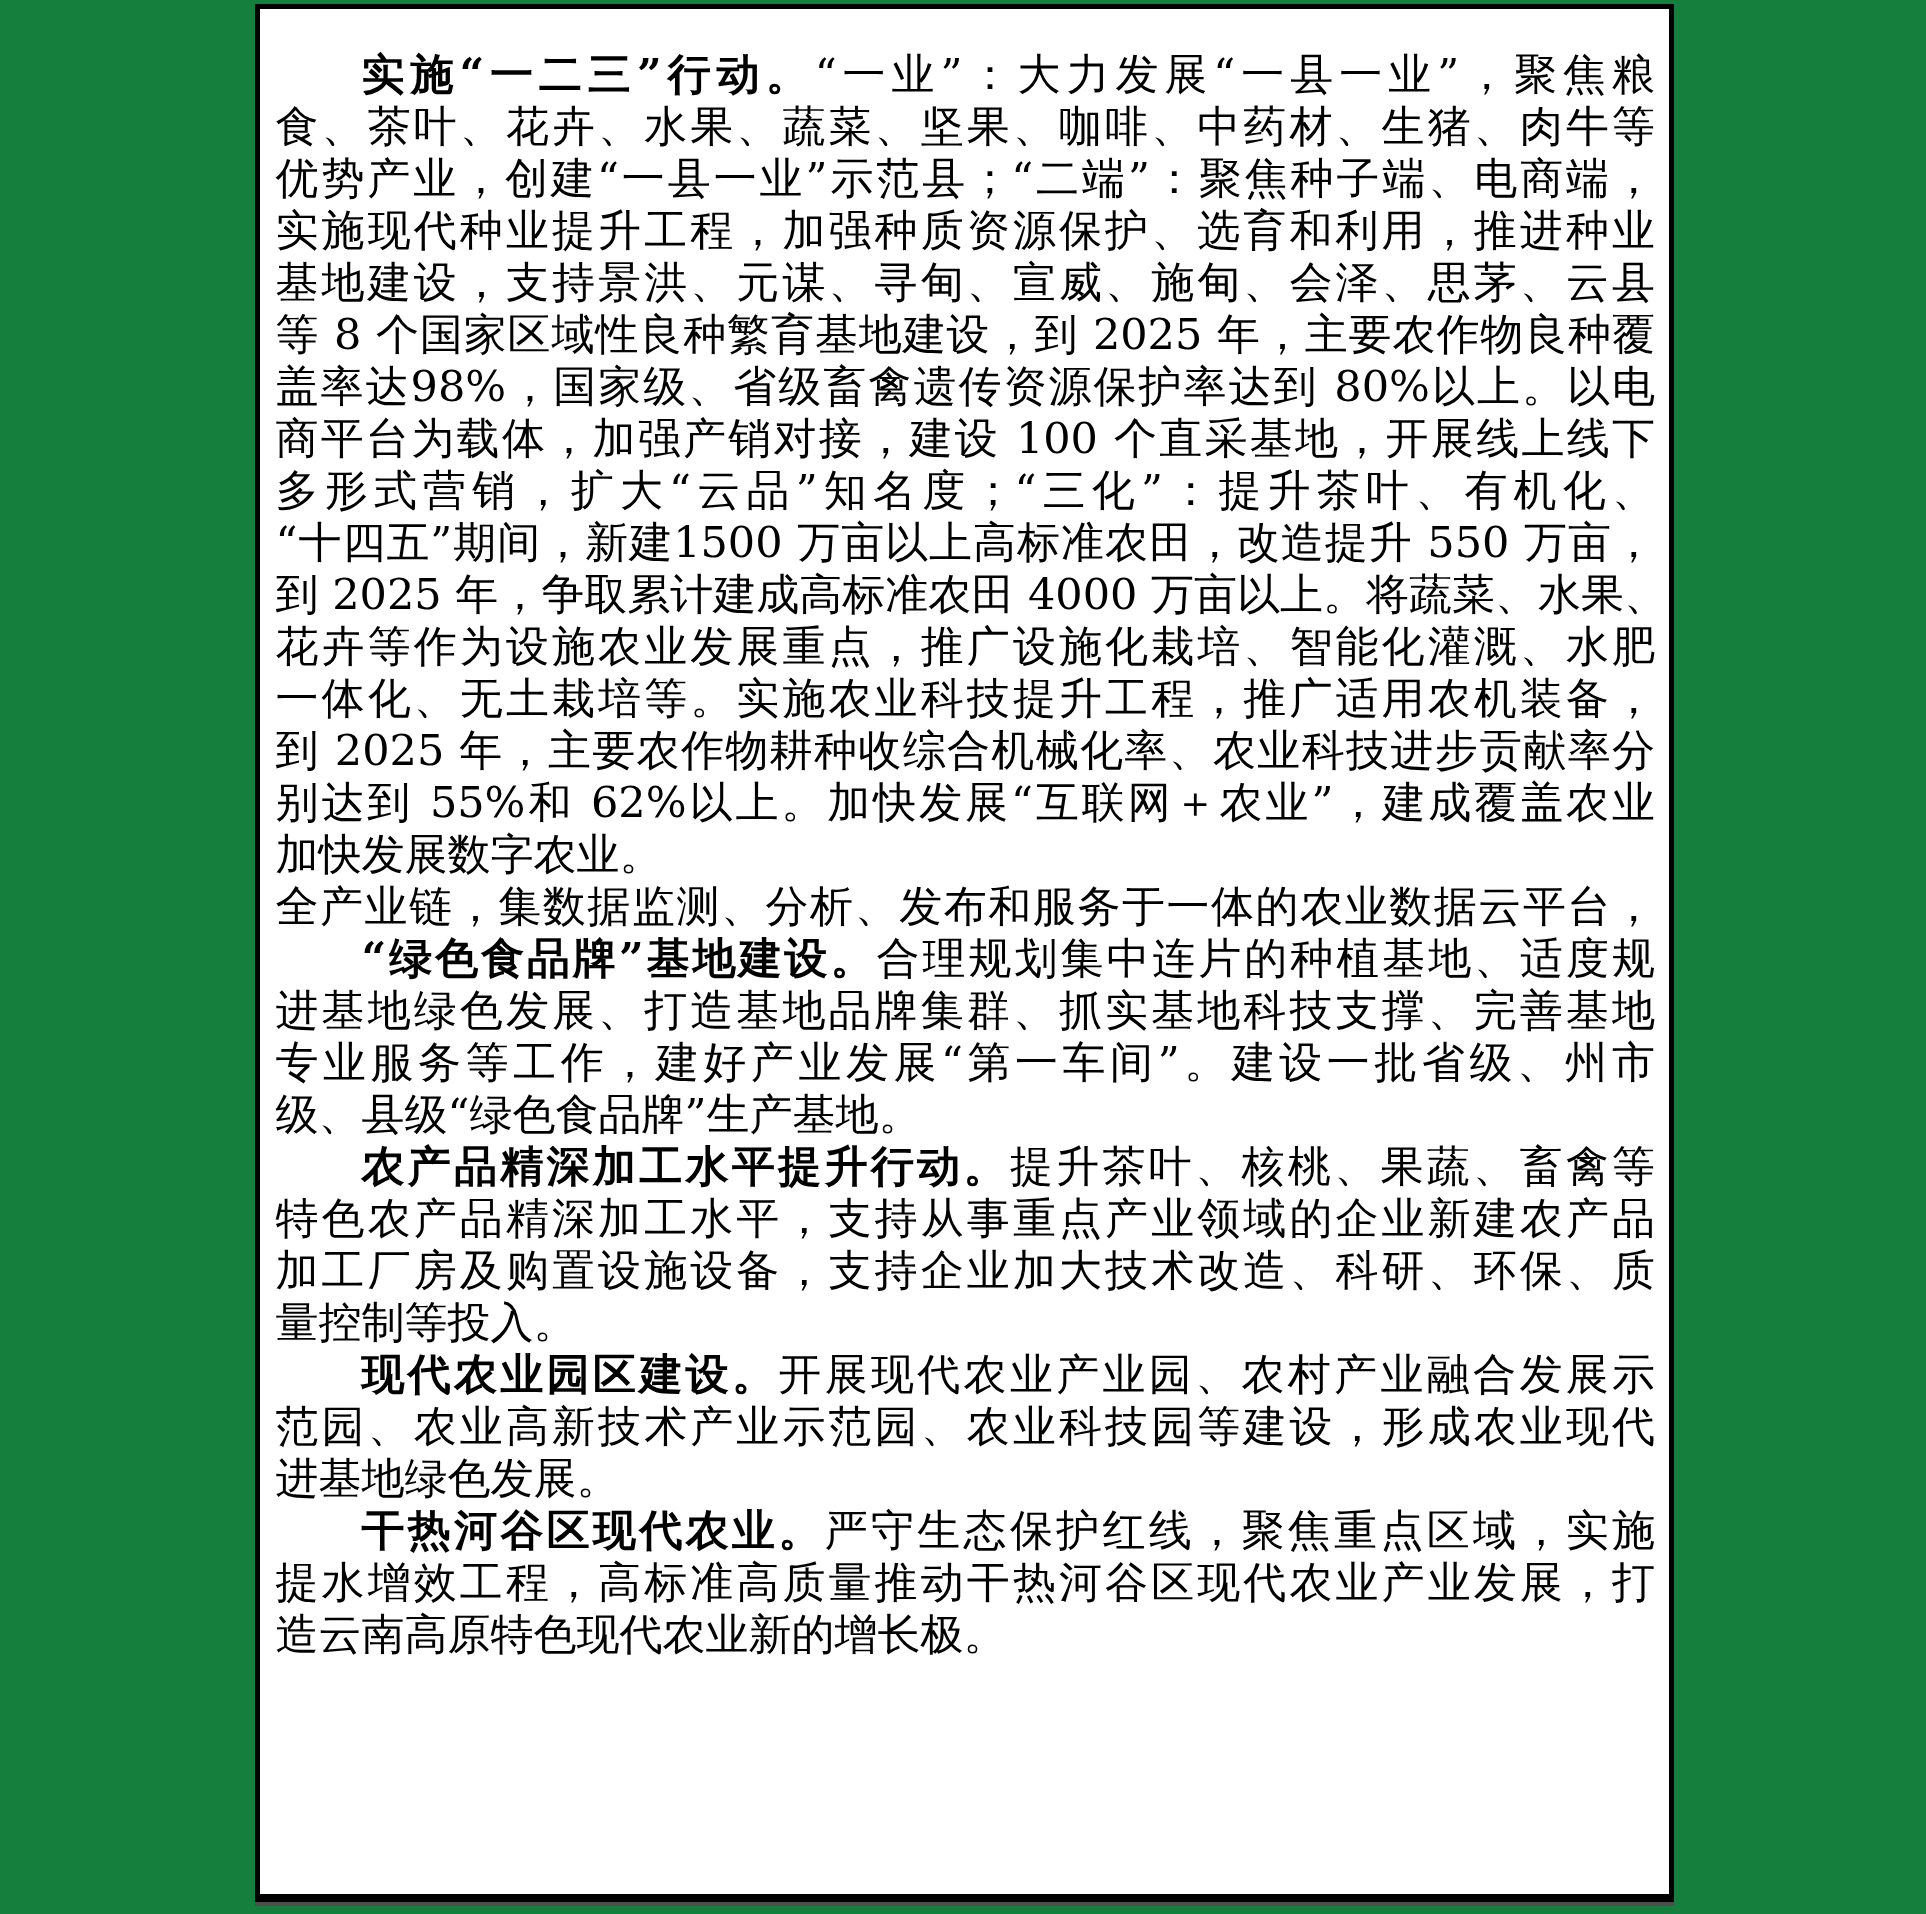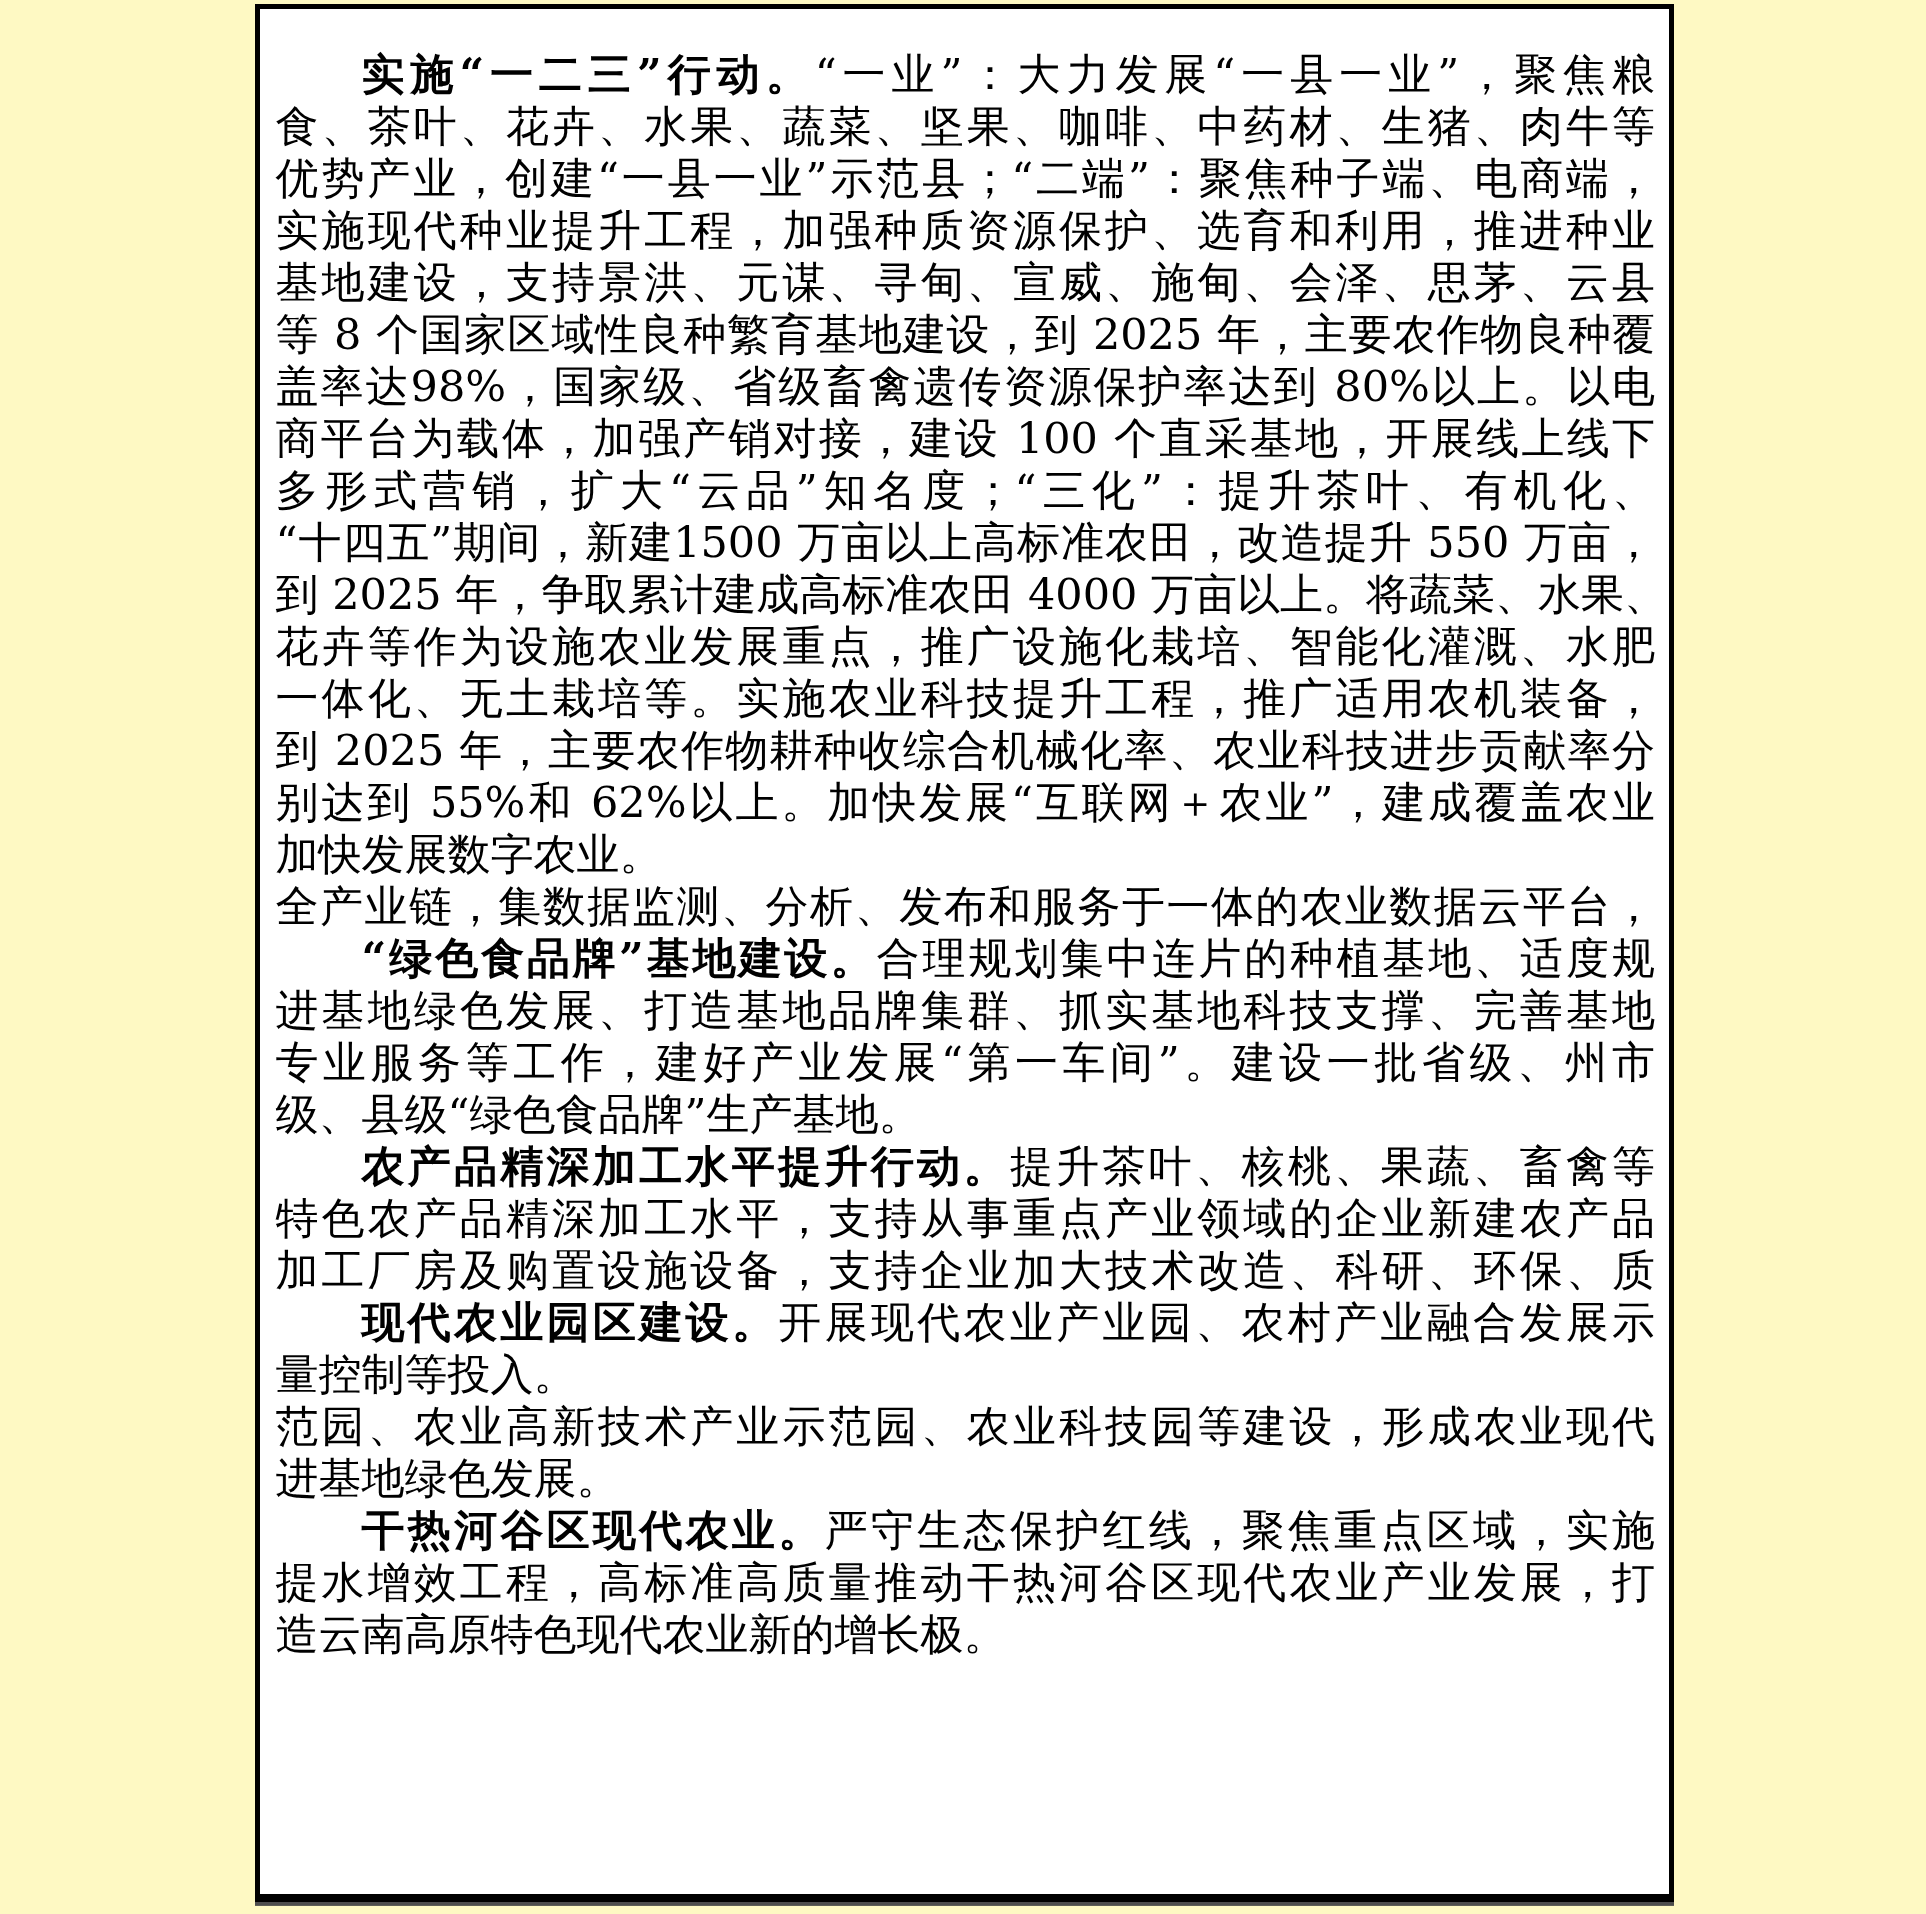--- a/index.html
+++ b/index.html
@@ -4,21 +4,21 @@
 <style>
   html, body {
     margin: 0;
     padding: 0;
     background: #ffffff;
   }
   .page {
     position: relative;
     width: 1926px;
     height: 1914px;
-    background: #fef9c3;
+    background: #15803d;
     overflow: hidden;
     font-family: "DejaVu Serif", "Liberation Serif", serif;
     color: #000000;
   }
   .frame {
     position: absolute;
     left: 255px;
     top: 3.9px;
     width: 1419px;
     height: 1898px;
@@ -79,23 +79,23 @@
       <div class="line">全产业链，集数据监测、分析、发布和服务于一体的农业数据云平台，</div>
 
       <div class="line first"><span class="lead">“绿色食品牌”基地建设。</span><span>合理规划集中连片的种植基地、适度规</span></div>
       <div class="line">进基地绿色发展、打造基地品牌集群、抓实基地科技支撑、完善基地</div>
       <div class="line">专业服务等工作，建好产业发展“第一车间”。建设一批省级、州市</div>
       <div class="line end">级、县级“绿色食品牌”生产基地。</div>
 
       <div class="line first"><span class="lead">农产品精深加工水平提升行动。</span><span>提升茶叶、核桃、果蔬、畜禽等</span></div>
       <div class="line">特色农产品精深加工水平，支持从事重点产业领域的企业新建农产品</div>
       <div class="line">加工厂房及购置设施设备，支持企业加大技术改造、科研、环保、质</div>
+      <div class="line end">量控制等投入。</div>
+
       <div class="line first"><span class="lead">现代农业园区建设。</span><span>开展现代农业产业园、农村产业融合发展示</span></div>
-
-      <div class="line end">量控制等投入。</div>
       <div class="line">范园、农业高新技术产业示范园、农业科技园等建设，形成农业现代</div>
       <div class="line end">进基地绿色发展。</div>
 
       <div class="line first"><span class="lead">干热河谷区现代农业。</span><span>严守生态保护红线，聚焦重点区域，实施</span></div>
       <div class="line">提水增效工程，高标准高质量推动干热河谷区现代农业产业发展，打</div>
       <div class="line end">造云南高原特色现代农业新的增长极。</div>
 
     </div>
   </div>
 </div>

